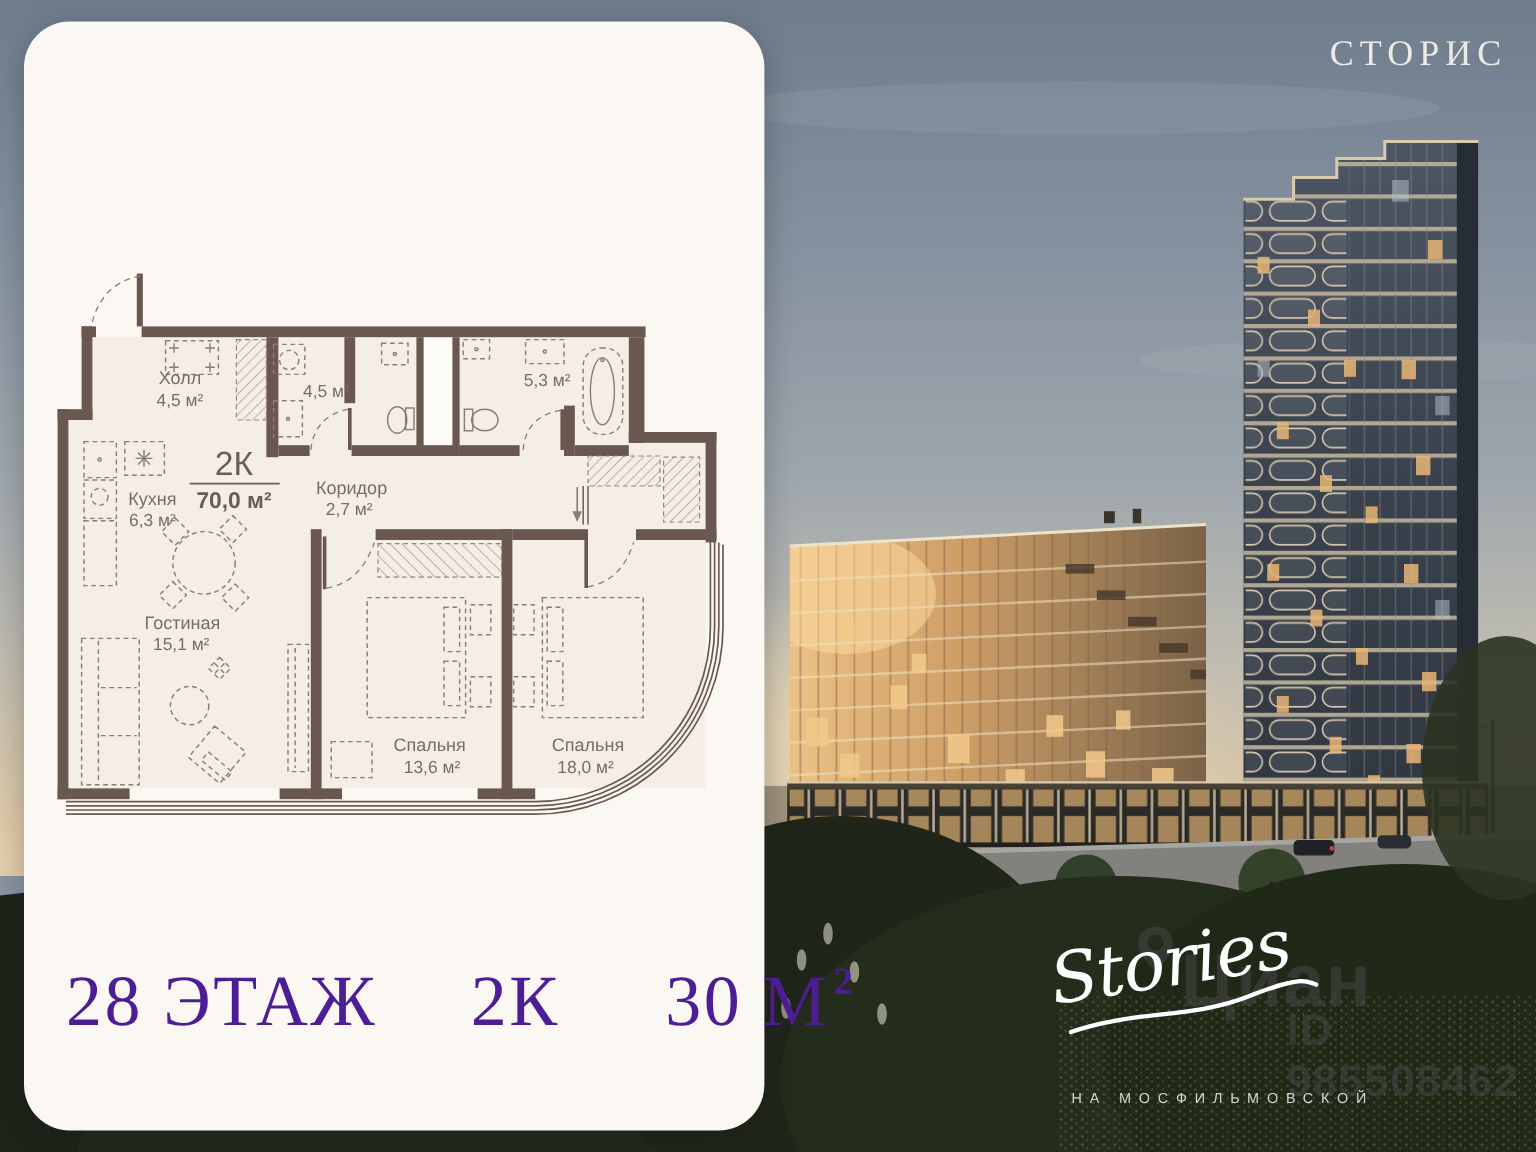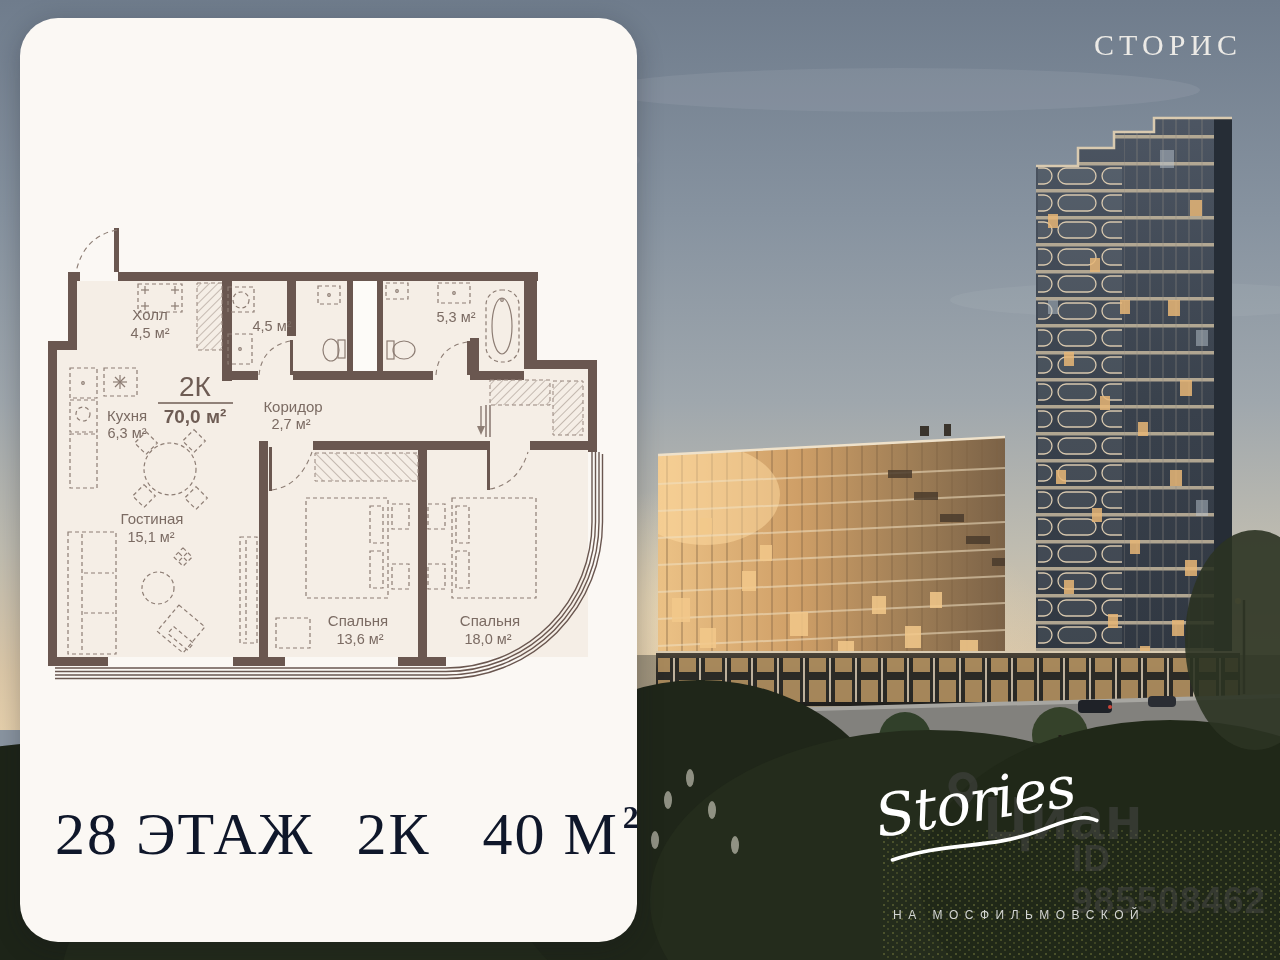--- a/index.html
+++ b/index.html
@@ -10,29 +10,29 @@
   .wm{position:absolute;z-index:2;color:rgba(72,72,72,.52);font-weight:700;}
   .wm-brand{left:984px;top:782px;font-size:62px;letter-spacing:1px;}
   .wm-id{left:1028px;top:838px;font-size:37px;letter-spacing:1px;margin-left:44px;}
   .wm-pin{position:absolute;left:948px;top:772px;z-index:2;}
   
   .stories{position:absolute;left:876px;top:770px;width:230px;z-index:3;transform:rotate(-9deg);color:#fff;}
   .stories .script{font-family:"DejaVu Serif",serif;font-style:italic;font-size:58px;line-height:1;letter-spacing:-1px;}
   .stories svg{display:block;margin:2px 0 0 6px;}
   .stories-sub{position:absolute;left:893px;top:908px;z-index:3;font-size:12px;letter-spacing:6.5px;color:#d3d5d2;text-align:right;}
   
-  .wordmark{position:absolute;right:38px;top:28px;z-index:3;font-family:"Liberation Serif",serif;
+  .wordmark{position:absolute;right:24px;top:28px;z-index:3;font-family:"Liberation Serif",serif;
             font-size:30px;letter-spacing:5px;color:#eceae6;}
   
   .card{position:absolute;left:20px;top:18px;width:617px;height:924px;background:#fbf8f4;
         border-radius:38px;z-index:1;box-shadow:0 6px 26px rgba(20,20,30,.28);}
   .plan{position:absolute;left:40px;top:222px;width:570px;height:462px;z-index:2;}
   
   .caption{position:absolute;left:55px;top:800px;z-index:2;display:flex;align-items:baseline;
-           font-family:"Liberation Serif",serif;font-size:60px;color:#0f172a;letter-spacing:2px;white-space:nowrap;}
+           font-family:"Liberation Serif",serif;font-size:60px;color:#4c1d95;letter-spacing:2px;white-space:nowrap;gap:36px;}
   .caption .g1{margin-right:42px;} .caption .g2{margin-right:52px;}
   .caption .sup{display:inline-block;font-size:32px;font-weight:700;transform:translateY(-26px);margin-left:4px;}
   
   .rn{font-family:"Liberation Sans",sans-serif;font-size:15px;fill:#7b6b63;}
   .ra{font-family:"Liberation Sans",sans-serif;font-size:14.5px;fill:#7b6b63;}
   .t1{font-family:"Liberation Sans",sans-serif;font-size:28px;fill:#6e5c54;font-weight:500;}
   .t2{font-family:"Liberation Sans",sans-serif;font-size:19px;fill:#6e5c54;font-weight:700;}
 </style>
 </head>
 <body>
@@ -450,14 +450,14 @@
     <text class="rn" x="358" y="626">Спальня</text>
     <text class="ra" x="360" y="644">13,6 м²</text>
     <text class="rn" x="490" y="626">Спальня</text>
     <text class="ra" x="488" y="644">18,0 м²</text>
   </g>
 </svg>
 
 <div class="caption">
   <span class="g1">28 ЭТАЖ</span>
   <span class="g2">2К</span>
-  <span><span>40 М</span><span class="sup">2</span></span>
+  <span><span>30 М</span><span class="sup">2</span></span>
 </div>
 
 </body></html>

